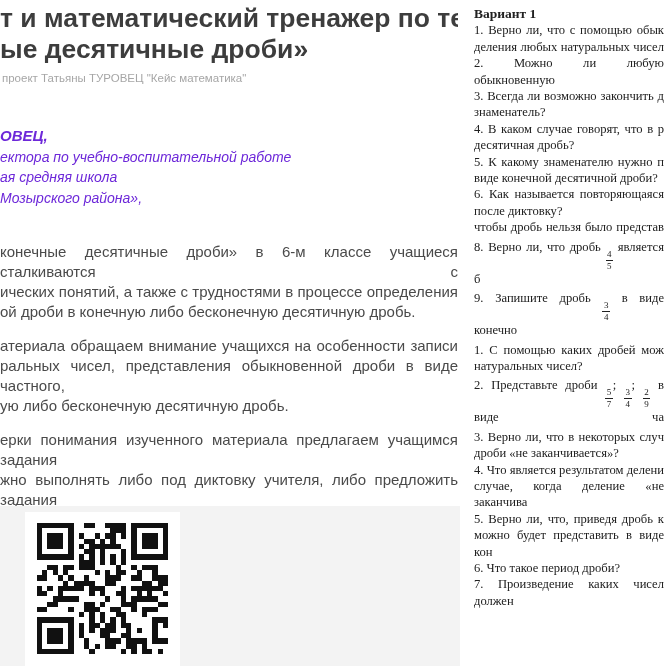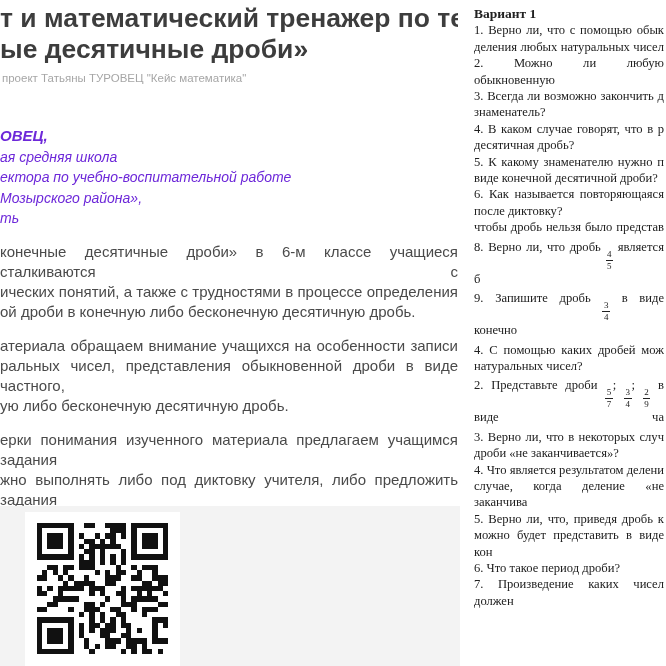--- a/index.html
+++ b/index.html
@@ -43,24 +43,23 @@
 <div class="canvas">
 
   <div class="left-col">
     <div class="title">
       <div>т и математический тренажер по теме</div>
       <div>ые десятичные дроби»</div>
     </div>
     <div class="subtitle">проект Татьяны ТУРОВЕЦ "Кейс математика"</div>
     <div class="author" id="author">
         <div class="aline">ОВЕЦ,</div>
+        <div class="aline">ектора по учебно-воспитательной работе</div>
         <div class="aline">ая средняя школа</div>
-        <div class="aline">ектора по учебно-воспитательной работе</div>
         <div class="aline">Мозырского района»,</div>
-        <div class="aline">ть</div>
       </div>
     <div class="paras" id="paras">
         <div class="para">
           <div class="pline">конечные десятичные дроби» в 6-м классе учащиеся сталкиваются с</div>
           <div class="pline">ических понятий, а также с трудностями в процессе определения</div>
           <div class="pline end">ой дроби в конечную либо бесконечную десятичную дробь.</div>
         </div>
         <div class="para">
           <div class="pline">атериала обращаем внимание учащихся на особенности записи</div>
           <div class="pline">ральных чисел, представления обыкновенной дроби в виде частного,</div>
@@ -403,21 +402,21 @@
       <div class="rline end">после диктовку?</div>
       <div class="rline">чтобы дробь нельзя было представ</div>
       <div class="rline frac">8. Верно ли, что дробь <span class="fr">
           <span class="n">4</span>
           <span class="d">5</span>
         </span> является б</div>
       <div class="rline frac">9. Запишите дробь <span class="fr">
           <span class="n">3</span>
           <span class="d">4</span>
         </span> в виде конечно</div>
-      <div class="rline">4. С помощью каких дробей мож</div>
+      <div class="rline">1. С помощью каких дробей мож</div>
       <div class="rline end">натуральных чисел?</div>
       <div class="rline frac">2. Представьте дроби <span class="fr">
           <span class="n">5</span>
           <span class="d">7</span>
         </span>; <span class="fr">
           <span class="n">3</span>
           <span class="d">4</span>
         </span>; <span class="fr">
           <span class="n">2</span>
           <span class="d">9</span>

